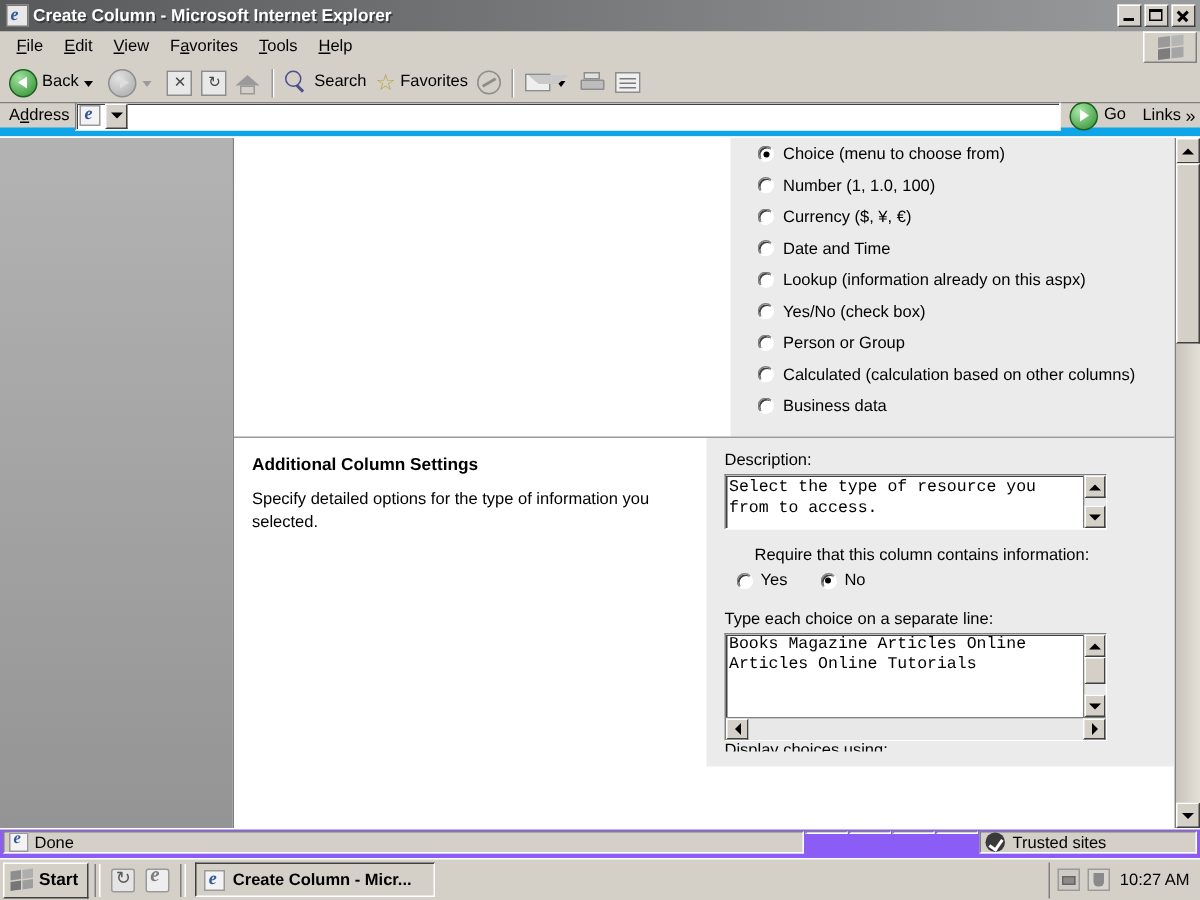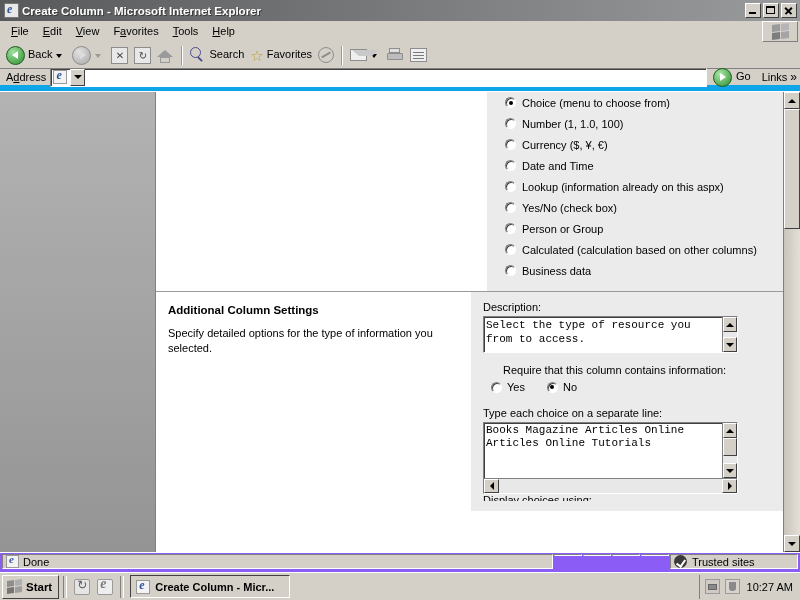--- a/index.html
+++ b/index.html
@@ -178,21 +178,21 @@
   .ps-thumb{position:absolute;left:0;right:0;background:#d4d0c8;border:1px solid;
     border-color:#fff #404040 #404040 #fff;box-sizing:border-box;}
 
   
   .statusbar{height:20px;flex:0 0 20px;background:#8b5cf6;display:flex;align-items:flex-start;
     padding:1px 2px;box-sizing:border-box;border-top:1px solid #fff;gap:1px;}
   .st-cell{border:1px solid;border-color:#808080 #fff #fff #808080;background:#d4d0c8;
     display:flex;align-items:center;box-sizing:border-box;padding:0 3px;font-size:11px;}
   .st-main{flex:1;}
   .st-small{width:28px;}
-  .st-zone{width:128px;}
+  .st-zone{width:145px;}
   .st-ie{width:13px;height:13px;margin-right:4px;position:relative;background:#f3f3f3;
     border:1px solid #9a9a9a;box-sizing:border-box;overflow:hidden;flex:0 0 13px;}
   .st-ie:after{content:"e";position:absolute;left:2px;top:-3px;font:italic bold 11px "Liberation Serif",serif;color:#33569b;}
   .zone-ico{width:13px;height:13px;border-radius:50%;background:#3a3a3a;margin-right:5px;
     position:relative;flex:0 0 13px;}
   .zone-ico:after{content:"";position:absolute;left:4px;top:2.5px;width:4px;height:7px;
     border-right:2px solid #fff;border-bottom:2px solid #fff;transform:rotate(35deg);}
 
   
   .taskbar{height:28px;flex:0 0 28px;background:#d4d0c8;display:flex;align-items:center;

